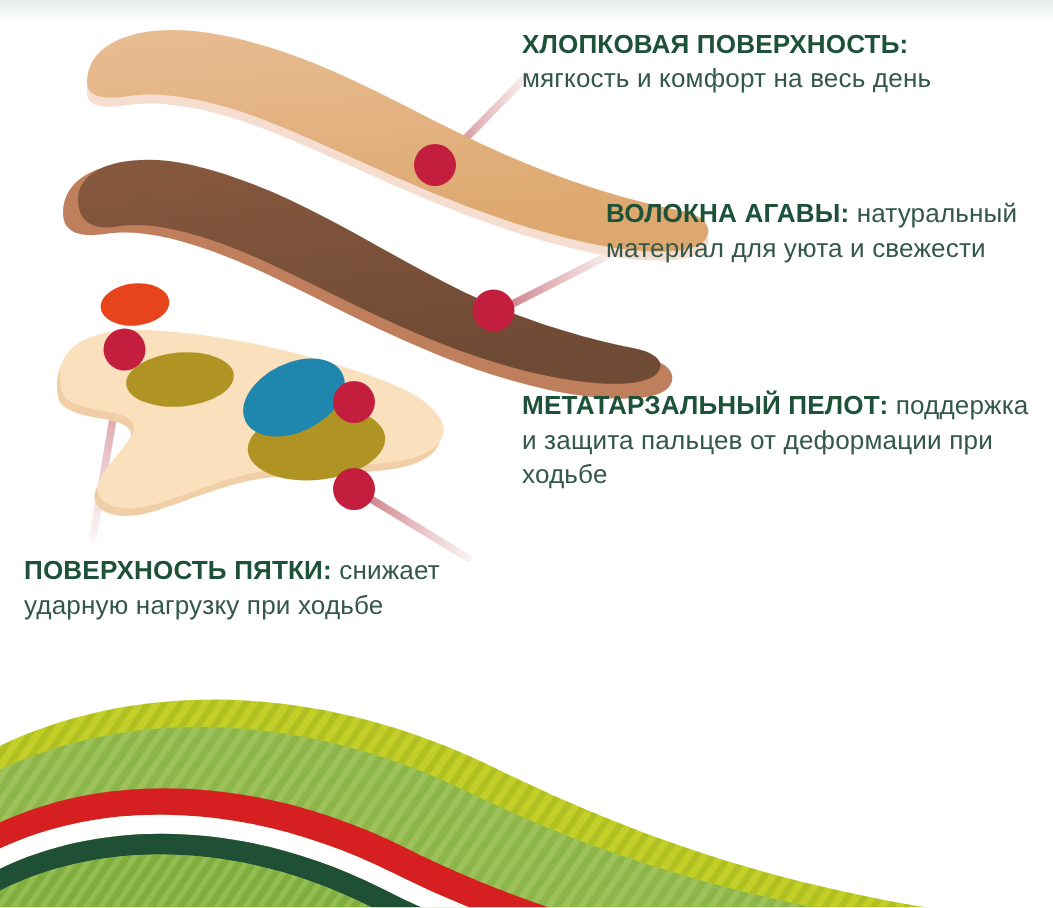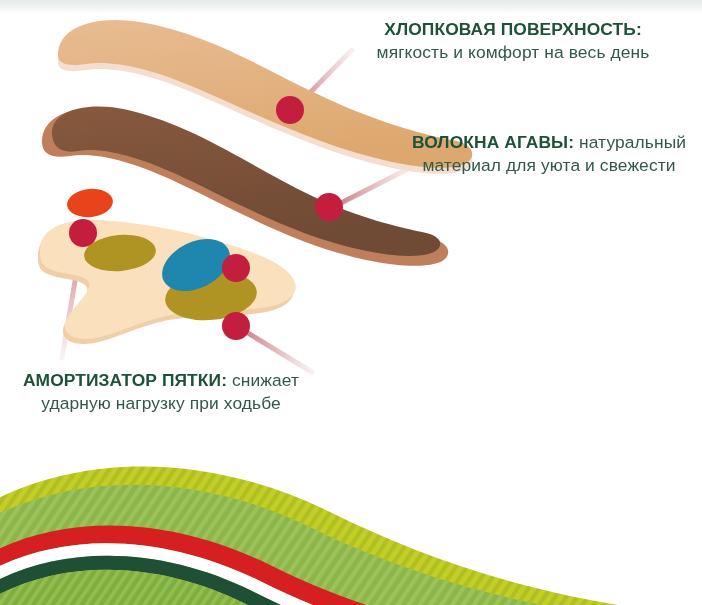--- a/index.html
+++ b/index.html
@@ -30,21 +30,20 @@
   }
   #band-layer { z-index: 1; }
   #art-layer  { z-index: 2; }
   .callout {
     position: absolute;
     z-index: 4;
     color: #33584a;
     font-size: 17.4px;
     line-height: 1.33;
     letter-spacing: 0.1px;
-    text-align: center;
   }
   .callout .hl {
     color: #1d5239;
     font-weight: bold;
   }
   #callout-cotton   { left: 348px; top: 18px;  width: 330px; }
   #callout-agave    { left: 404px; top: 131px; width: 290px; }
   #callout-metatars { left: 348px; top: 259px; width: 350px; }
   #callout-heel     { left: 16px;  top: 369px; width: 290px; }
   #callout-frame    { left: 313px; top: 369px; width: 300px; }
@@ -161,19 +160,22 @@
   </svg>
 
   <div id="callout-cotton" class="callout">
     <span class="hl">ХЛОПКОВАЯ ПОВЕРХНОСТЬ:</span><span> мягкость и комфорт на весь день</span>
   </div>
 
   <div id="callout-agave" class="callout">
     <span class="hl">ВОЛОКНА АГАВЫ:</span><span> натуральный материал для уюта и свежести</span>
   </div>
 
+  <div id="callout-metatars" class="callout">
+    <span class="hl">МЕТАТАРЗАЛЬНЫЙ ПЕЛОТ:</span><span> поддержка и защита пальцев от деформации при ходьбе</span>
+  </div>
 
   <div id="callout-heel" class="callout">
-    <span class="hl">АМОРТИЗАТОР ПЯТКИ:</span><span> снижает ударную нагрузку при ходьбе</span>
+    <span class="hl">ПОВЕРХНОСТЬ ПЯТКИ:</span><span> снижает ударную нагрузку при ходьбе</span>
   </div>
 
 
 </div>
 
 </body></html>

